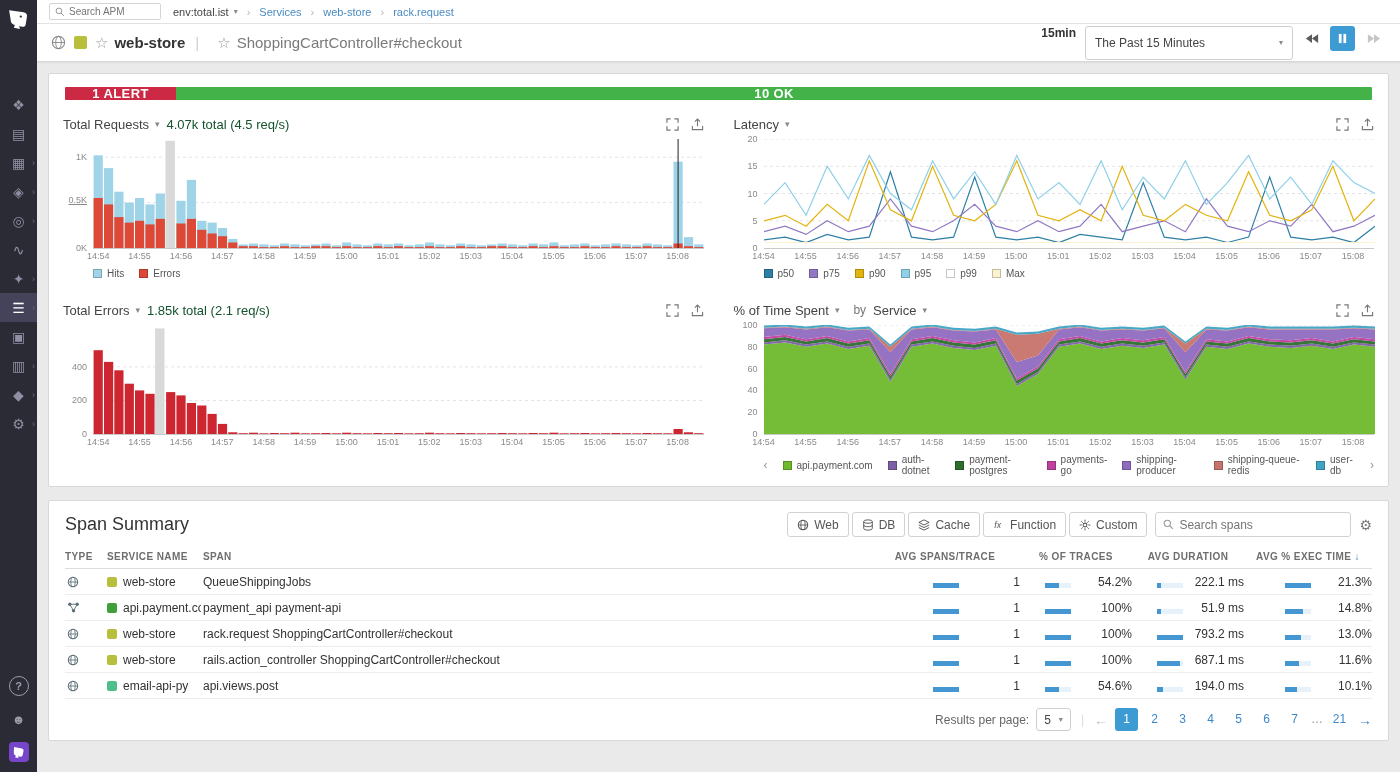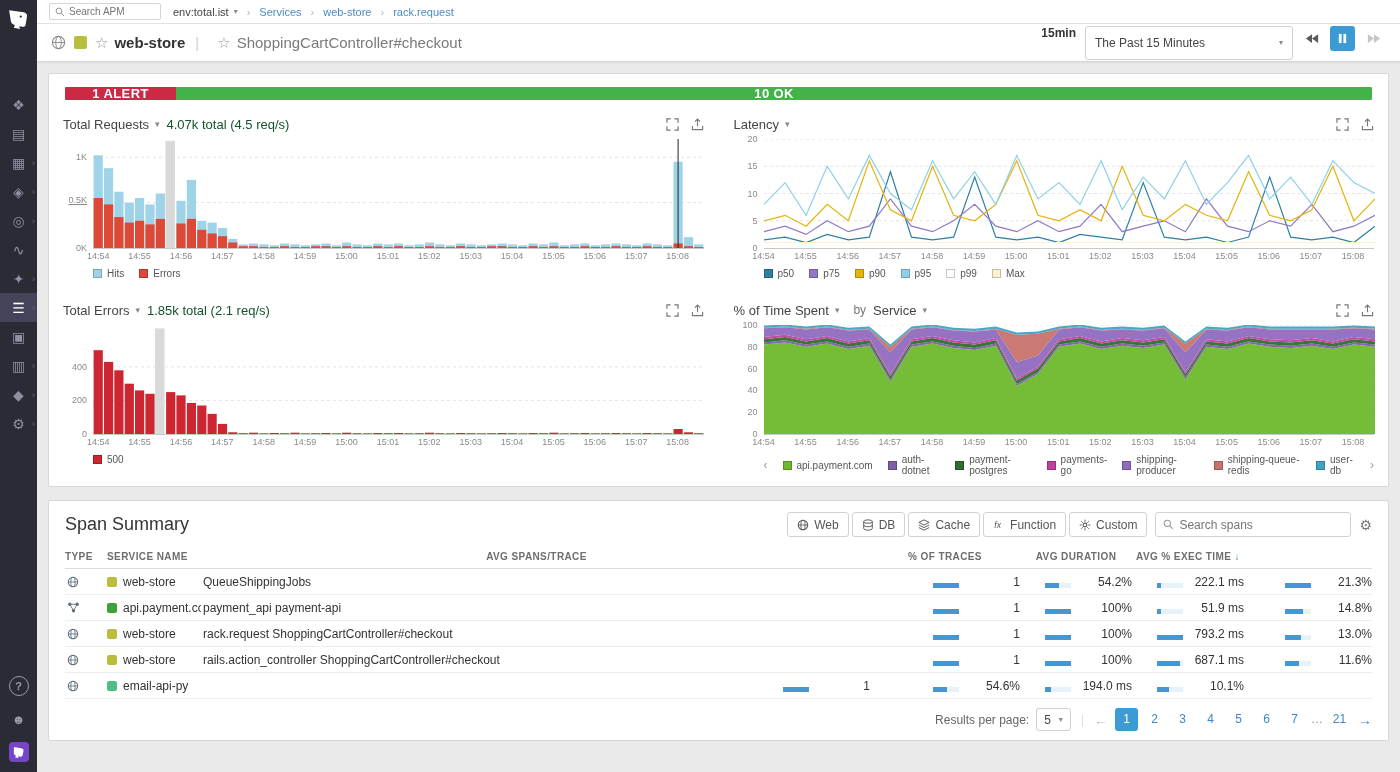--- a/index.html
+++ b/index.html
@@ -614,26 +614,20 @@
             <div class="xlab" style="left: 41.5254%;">15:00</div>
             <div class="xlab" style="left: 48.3051%;">15:01</div>
             <div class="xlab" style="left: 55.0847%;">15:02</div>
             <div class="xlab" style="left: 61.8644%;">15:03</div>
             <div class="xlab" style="left: 68.6441%;">15:04</div>
             <div class="xlab" style="left: 75.4237%;">15:05</div>
             <div class="xlab" style="left: 82.2034%;">15:06</div>
             <div class="xlab" style="left: 88.9831%;">15:07</div>
             <div class="xlab" style="left: 95.7627%;">15:08</div>
           </div>
-        <div class="legend">
-            <span class="lg-item">
-              <span class="sw" style="background: rgb(206, 38, 49);"></span>
-              <span class="lg-tx">500</span>
-            </span>
-          </div>
       </div>
 
       <div class="chart-card">
         <div class="chart-head">
           <span class="chart-title">% of Time Spent</span>
           <span class="tcaret">▾</span>
           <span class="by-label">by</span>
           <span class="chart-title">Service</span>
           <span class="tcaret">▾</span>
           <span class="chart-icons">
@@ -789,20 +783,21 @@
             </svg>
           <input placeholder="Search spans" style="">
         </div>
         <span class="gear-btn">⚙</span>
       </div>
     </div>
 
     <div class="thead">
       <span>TYPE</span>
       <span>SERVICE NAME</span>
+      <span>SPAN</span>
       <span class="th-num">AVG SPANS/TRACE</span>
       <span class="th-num">% OF TRACES</span>
       <span class="th-num">AVG DURATION</span>
       <span class="th-num"><span>AVG % EXEC TIME</span> <span class="sort-arrow">↓</span></span>
     </div>
     <div id="span-table-body">
         <div class="trow">
           <div class="td td-type">
             <svg viewBox="0 0 14 14" width="12" height="12">
               <circle cx="7" cy="7" r="5.5" fill="none" stroke="currentColor" stroke-width="1.2"></circle>
@@ -960,20 +955,21 @@
             <svg viewBox="0 0 14 14" width="12" height="12">
               <circle cx="7" cy="7" r="5.5" fill="none" stroke="currentColor" stroke-width="1.2"></circle>
               <ellipse cx="7" cy="7" rx="2.5" ry="5.5" fill="none" stroke="currentColor" stroke-width="1"></ellipse>
               <line x1="1.5" y1="7" x2="12.5" y2="7" stroke="currentColor" stroke-width="1"></line>
             </svg>
           </div>
           <div class="td td-service">
             <span class="svc-sq" style="background: rgb(79, 191, 138);"></span>
             <span class="svc-name">email-api-py</span>
           </div>
+          <div class="td td-span">api.views.post</div>
           <div class="td td-num">
             <span class="mtrack">
               <span class="mfill" style="width: 100%;"></span>
             </span>
             <span class="mval">1</span>
           </div>
           <div class="td td-num">
             <span class="mtrack">
               <span class="mfill" style="width: 55%;"></span>
             </span>

